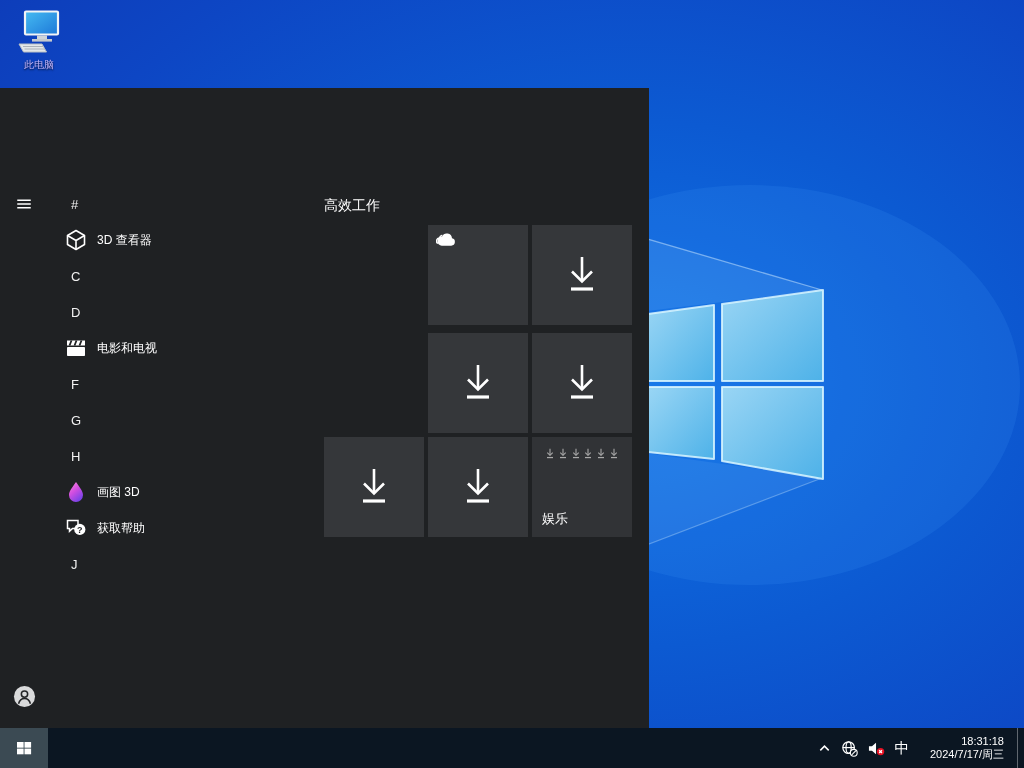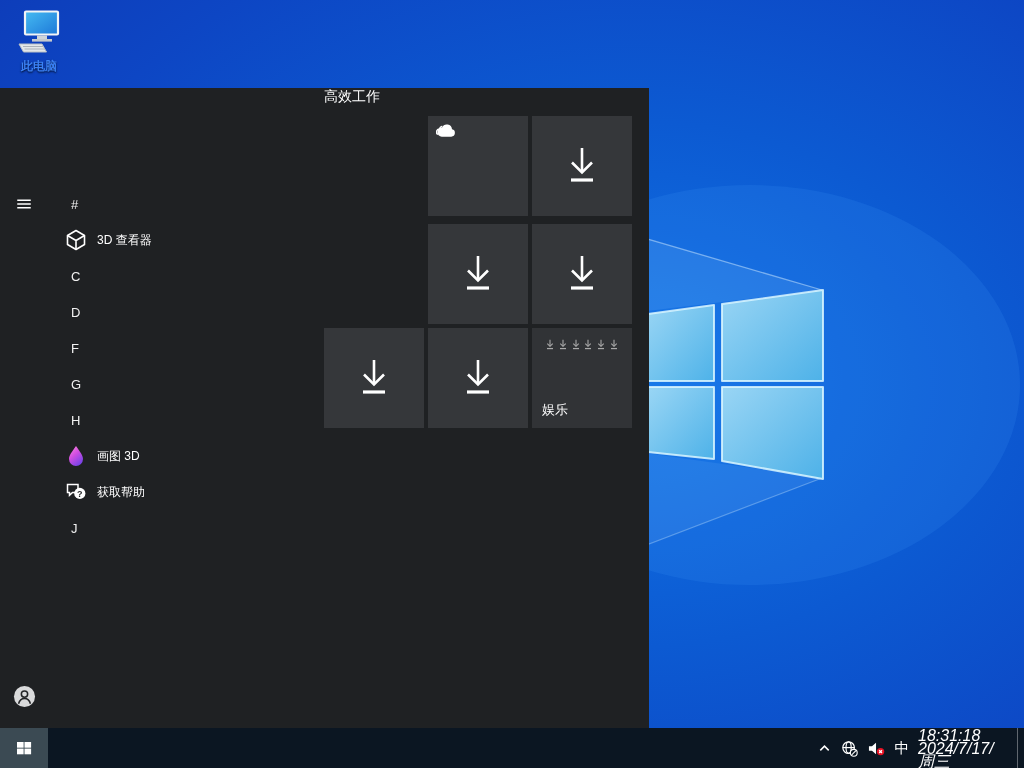--- a/index.html
+++ b/index.html
@@ -6,37 +6,37 @@
   html,body { width:1024px; height:768px; overflow:hidden; background:#000;
               font-family:"Liberation Sans","DejaVu Sans",sans-serif; }
   .stage { position:relative; width:1024px; height:768px; overflow:hidden; cursor:default; }
 
   
   .wallpaper { position:absolute; left:0; top:0; width:1024px; height:768px; }
 
   
   .desktop-icon { position:absolute; left:8px; top:10px; width:62px; text-align:center; z-index:1; }
   .desktop-icon svg { display:block; margin:0 auto; }
-  .di-label { margin-top:2px; font-size:12px; color:#3b82f6; text-shadow:0 1px 2px rgba(0,0,0,.85);font-weight:bold; }
+  .di-label { margin-top:2px; font-size:10px; color:#c4b5fd; text-shadow:0 1px 2px rgba(0,0,0,.85); }
 
   
   .start-menu { position:absolute; left:0; top:88px; width:649px; height:640px;
                 background:var(--menu-bg,#1f2123); z-index:2; overflow:hidden; }
   .rail { position:absolute; left:0; top:0; width:48px; height:100%; }
   .rail-btn { position:absolute; left:0; width:48px; height:48px; background:none; border:none;
               display:flex; align-items:center; justify-content:center; }
   .app-list { position:absolute; left:48px; top:98px; width:276px; }
   .al-row { height:36px; display:flex; align-items:center; }
   .sec-letter { margin-left:23px; font-size:13px; color:#f2f2f2; }
   .app-icon { margin-left:16px; width:24px; height:24px; display:flex; align-items:center; justify-content:center; }
   .app-icon svg { width:24px; height:24px; }
   .app-label { margin-left:9px; font-size:12px; color:#fff; white-space:nowrap; }
 
   .tiles { position:absolute; left:324px; top:0; width:322px; height:100%; }
-  .tile-group:nth-child(1) { }
+  .tile-group:nth-child(1) { margin-top:109px; }
   .tile-group:nth-child(2) { margin-top:8px; }
   .group-label { height:19px; font-size:14px; color:#fff; margin-bottom:9px; }
   .tile-row { display:flex; gap:4px; margin-bottom:4px; }
   .tile { width:100px; height:100px; background:var(--tile-bg,#35373a); position:relative; }
   .tile.spacer { background:transparent; }
   .tile.folder { background:var(--tile-folder-bg,#313336); }
   .tile-center-icon { position:absolute; left:50%; top:50%; transform:translate(-50%,-50%); }
   .tile-center-icon svg { width:44px; height:48px; display:block; }
   .tile-corner-icon { position:absolute; left:8px; top:7px; }
   .tile-corner-icon svg { width:21px; height:15px; display:block; }
@@ -47,21 +47,21 @@
 
   
   .taskbar { position:absolute; left:0; bottom:0; width:1024px; height:40px;
              background:var(--taskbar-bg,#0b1622); z-index:3; display:flex; align-items:center; }
   .start-btn { width:48px; height:40px; background:var(--start-button-bg,#3b4a53); border:none;
                display:flex; align-items:center; justify-content:center; }
   .tb-spacer { flex:1; }
   .tray { display:flex; align-items:center; height:40px; gap:9px; }
   .tray-ic { display:flex; align-items:center; justify-content:center; }
   .ime { color:#fff; font-size:14.5px; }
-  .clock { width:86px; color:#fff; font-size:16px; line-height:13px; text-align:left; margin-right:4px;font-style:italic; }
+  .clock { width:86px; color:#fff; font-size:11px; line-height:13px; text-align:right; margin-right:4px; }
   .show-desktop { width:7px; height:40px; border-left:1px solid rgba(255,255,255,.35); }
 </style>
 </head>
 <body>
 
 <div class="stage">
 
   <svg class="wallpaper" viewBox="0 0 1024 768" preserveAspectRatio="none">
     <defs>
       <radialGradient id="wbg" cx="0.62" cy="0.5" r="0.9">
@@ -136,20 +136,30 @@
               <path d="M3.5 7.5 L12 12.5 L20.5 7.5 M12 12.5 V21.5"></path>
             </svg>
           </span>
           <span class="app-label">3D 查看器</span>
         </div>
         <div class="al-row section">
           <span class="sec-letter">C</span>
         </div>
         <div class="al-row section">
           <span class="sec-letter">D</span>
+        </div>
+        <div class="al-row app">
+          <span class="app-icon">
+            <svg viewBox="0 0 24 24">
+              <path d="M3 4.5 h18 v5 H3 Z" fill="#fff"></path>
+              <rect x="3" y="11" width="18" height="9" rx="0.8" fill="#fff"></rect>
+              <path d="M7.5 4.5 L5.5 9.5 M12.5 4.5 L10.5 9.5 M17.5 4.5 L15.5 9.5" stroke="#1f2123" stroke-width="1.8"></path>
+            </svg>
+          </span>
+          <span class="app-label">电影和电视</span>
         </div>
         <div class="al-row section">
           <span class="sec-letter">F</span>
         </div>
         <div class="al-row section">
           <span class="sec-letter">G</span>
         </div>
         <div class="al-row section">
           <span class="sec-letter">H</span>
         </div>

